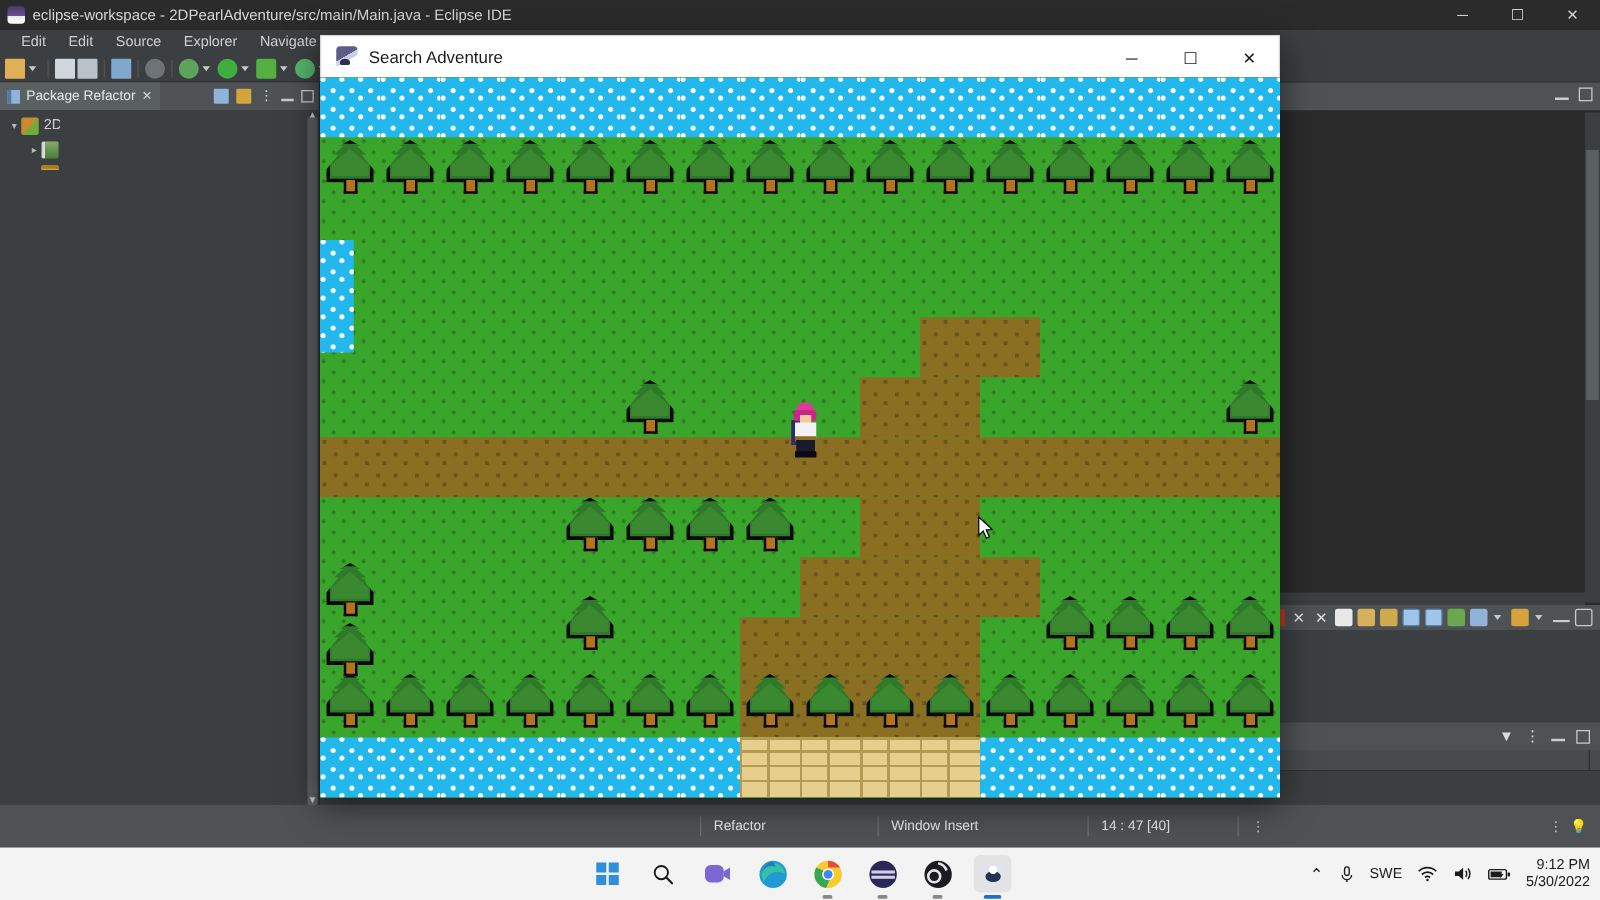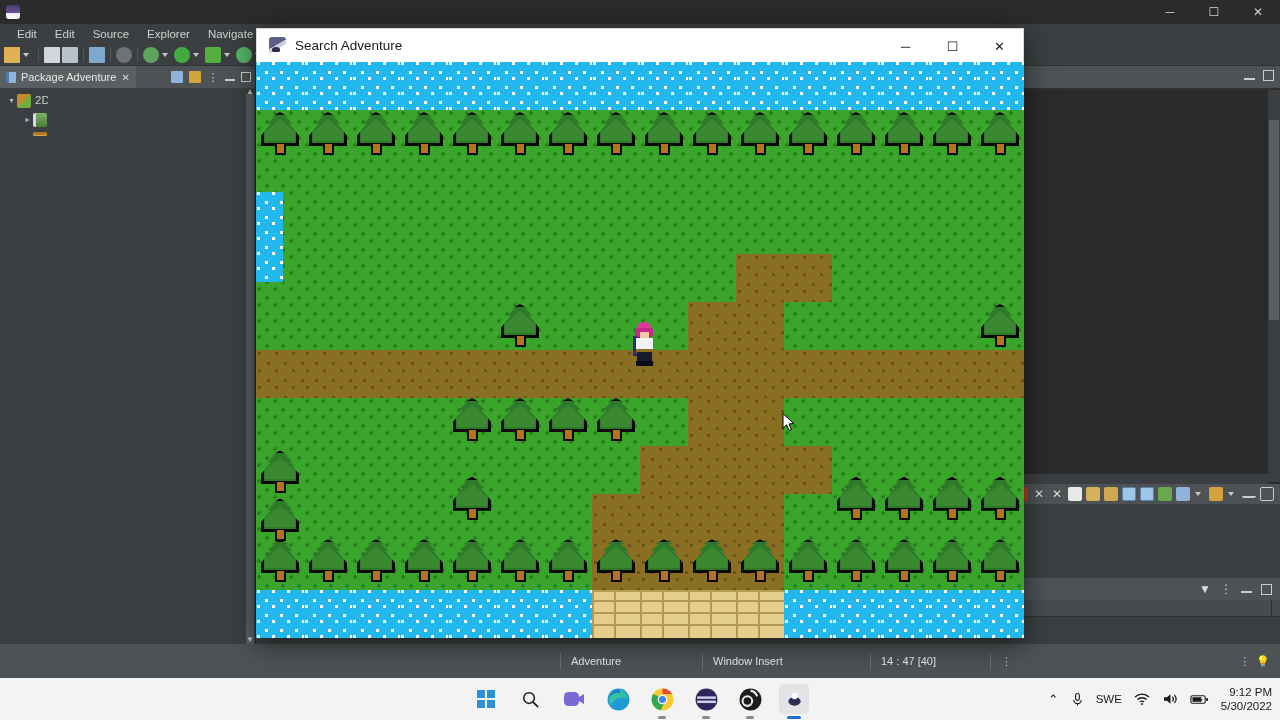--- a/index.html
+++ b/index.html
@@ -187,20 +187,21 @@
                grid-template-rows:8px 8px; gap:2px; }
   .start-ico i { background:#2f8fd8; display:block; }
 </style>
 </head>
 <body>
 
 <div id="eclipse">
 
   <div class="ec-titlebar">
     <div class="tb-icon"></div>
+    <span>eclipse-workspace - 2DPearlAdventure/src/main/Main.java - Eclipse IDE</span>
     <div class="win-btns">
       <div class="win-btn">─</div>
       <div class="win-btn">☐</div>
       <div class="win-btn close">✕</div>
     </div>
   </div>
 
   <div class="ec-menubar">
     <span>Edit</span>
     <span>Edit</span>
@@ -236,21 +237,21 @@
     <div class="tbsep"></div>
     <div class="tbi" style="background:#c08a3e;border-radius:1px;"></div>
   </div>
 
   <div class="ec-body">
 
     <div class="pkg-pane">
       <div class="pane-tabbar">
         <div class="pane-tab">
           <span class="pe-ico"></span>
-          <span>Package Adventure</span>
+          <span>Package Refactor</span>
           <span style="font-size:10px;opacity:.85;">✕</span>
         </div>
         <div class="pane-tools">
           <span class="ptool" style="background:#8fb3d9;border-radius:1px;"></span>
           <span class="ptool" style="background:#d3a53e;border-radius:1px;"></span>
           <span class="ptool" style="color:#ddd;font-size:11px;line-height:12px;text-align:center;">⋮</span>
           <span class="ptool" style="border-bottom:2px solid #ccc;height:8px;width:10px;"></span>
           <span class="ptool" style="border:1.5px solid #ccc;height:10px;width:10px;"></span>
         </div>
       </div>
@@ -332,21 +333,21 @@
           <span style="font-size:9px;color:#ccc">▼</span>
           <span class="err-ico"></span>
           <span>Errors (2 items)</span>
         </div>
       </div>
     </div>
   </div>
 
   <div class="ec-status">
     <div class="st-cell st-first" style="width:560px"></div>
-    <div class="st-cell" style="width:142px">Adventure</div>
+    <div class="st-cell" style="width:142px">Refactor</div>
     <div class="st-cell" style="width:168px">Window Insert</div>
     <div class="st-cell" style="width:120px">14 : 47 [40]</div>
     <div class="st-cell" style="width:40px;color:#ccc">⋮</div>
     <div style="flex:1"></div>
     <div style="margin-right:6px;color:#ccc">⋮</div>
     <div style="margin-right:10px;">💡</div>
   </div>
 </div>
 
 <div id="gamewin">

